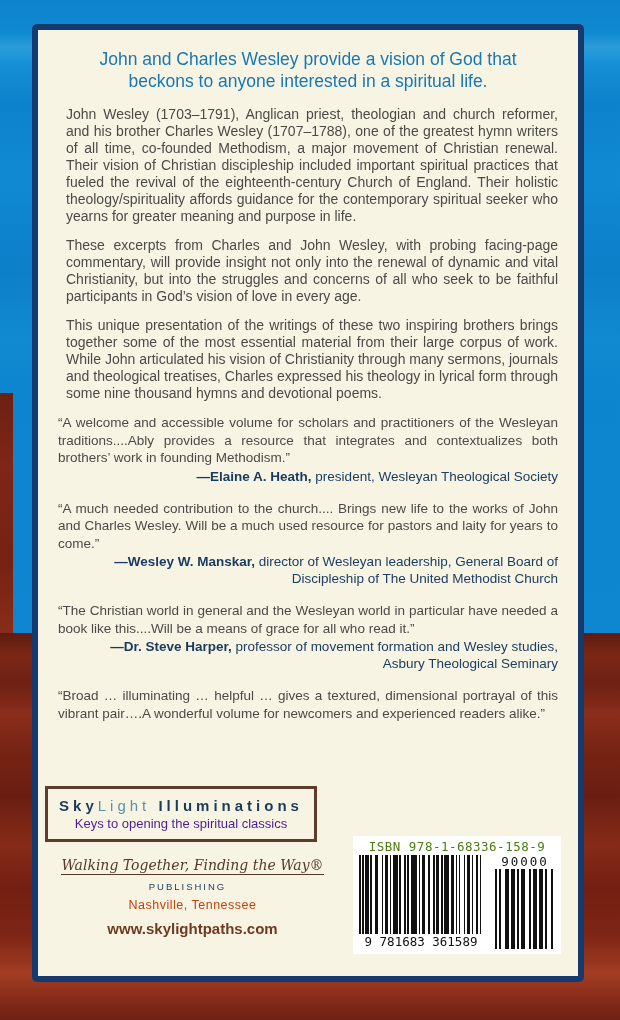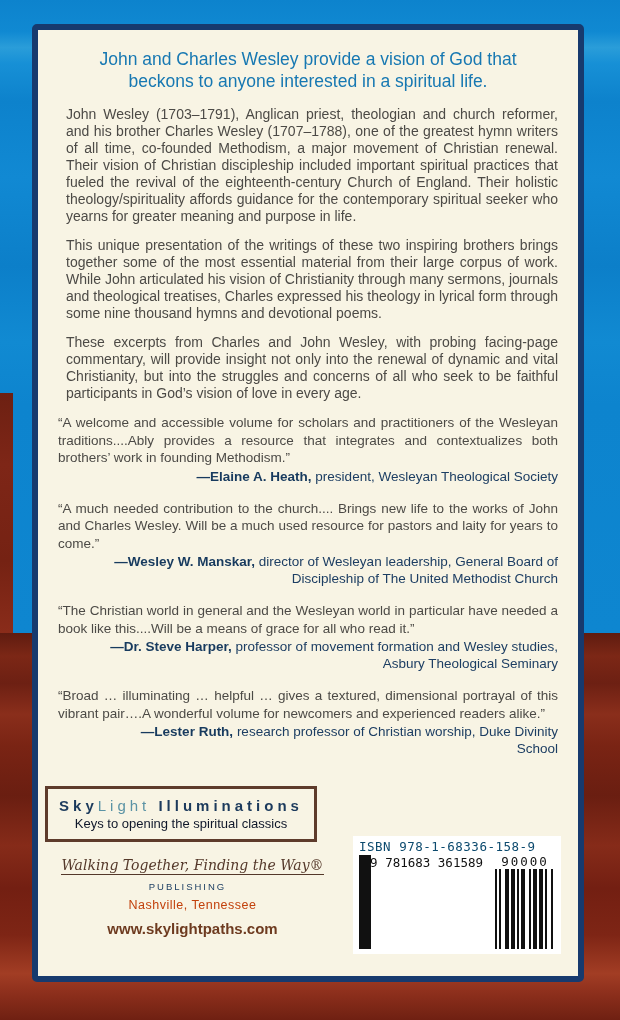--- a/index.html
+++ b/index.html
@@ -52,21 +52,21 @@
   }
   .attr .attr-name{font-weight:bold;color:#173a5e;}
   
   .series-box{
     position:absolute;left:7px;top:756px;width:272px;height:56px;
     box-sizing:border-box;border:3px solid #5e3b2b;background:#f8f4e4;
     display:flex;flex-direction:column;justify-content:center;align-items:center;
   }
   .series-line1{font-size:15px;font-weight:bold;letter-spacing:4px;color:#1c3a5c;}
   .series-line1 .lt{color:#5b93a5;font-weight:normal;}
-  .series-line2{font-size:13px;color:#0f172a;margin-top:2px;}
+  .series-line2{font-size:13px;color:#4c1d95;margin-top:2px;}
   
   .publisher{
     position:absolute;left:2px;top:826px;width:305px;text-align:center;
   }
   .motto{
     display:inline-block;font-family:"DejaVu Serif",serif;font-style:italic;
     font-size:14px;color:#54382a;border-bottom:1.5px solid #54382a;
     padding-bottom:1px;
   }
   .logo{display:inline-block;margin-top:8px;text-align:right;}
@@ -76,24 +76,24 @@
   .logo-sub{font-size:9.5px;letter-spacing:2px;color:#1e3f63;margin-top:-2px;padding-right:10px;}
   .location{font-size:12.5px;color:#c2410c;letter-spacing:0.5px;margin-top:4px;}
   .website{font-size:15px;font-weight:bold;color:#6e3b20;margin-top:8px;}
   
   .barcode-box{
     position:absolute;left:315px;top:806px;width:208px;height:118px;
     background:#ffffff;box-sizing:border-box;padding:3px 6px 2px 6px;
   }
   .isbn-label{
     font-family:"DejaVu Sans Mono",monospace;font-size:12.5px;letter-spacing:0.5px;
-    color:#0c4a6e;text-align:left;white-space:nowrap;
+    color:#4d7c0f;text-align:center;white-space:nowrap;
   }
   .bars-row{display:flex;justify-content:space-between;margin-top:1px;height:94px;}
-  .main-group{width:124px;display:flex;}
+  .main-group{width:124px;display:flex;flex-direction:column;}
   .supp-group{width:60px;display:flex;flex-direction:column;}
   .bars{flex:1 1 auto;display:flex;}
   .bars i{display:block;height:100%;}
   .price-code{
     font-family:"DejaVu Sans Mono",monospace;font-size:12.5px;color:#111;
     text-align:center;line-height:14px;letter-spacing:2px;
   }
   .ean-number{
     font-family:"DejaVu Sans Mono",monospace;font-size:12.5px;color:#111;
     text-align:center;line-height:15px;white-space:nowrap;
@@ -105,43 +105,42 @@
 <div class="bg-blue"></div>
 <div class="bg-red"></div>
 <div class="left-strip"></div>
 
 <div class="card">
   <div class="content">
 
     <div class="headline">John and Charles Wesley provide a vision of God that beckons to anyone interested in a spiritual life.</div>
 
     <p class="para">John Wesley (1703–1791), Anglican priest, theologian and church reformer, and his brother Charles Wesley (1707–1788), one of the greatest hymn writers of all time, co-founded Methodism, a major movement of Christian renewal. Their vision of Christian discipleship included important spiritual practices that fueled the revival of the eighteenth-century Church of England. Their holistic theology/spirituality affords guidance for the contemporary spiritual seeker who yearns for greater meaning and purpose in life.</p>
+    <p class="para">These excerpts from Charles and John Wesley, with probing facing-page commentary, will provide insight not only into the renewal of dynamic and vital Christianity, but into the struggles and concerns of all who seek to be faithful participants in God’s vision of love in every age.</p>
     <p class="para">This unique presentation of the writings of these two inspiring brothers brings together some of the most essential material from their large corpus of work. While John articulated his vision of Christianity through many sermons, journals and theological treatises, Charles expressed his theology in lyrical form through some nine thousand hymns and devotional poems.</p>
-    <p class="para">These excerpts from Charles and John Wesley, with probing facing-page commentary, will provide insight not only into the renewal of dynamic and vital Christianity, but into the struggles and concerns of all who seek to be faithful participants in God’s vision of love in every age.</p>
 
     <div class="endorsements">
 
       <div class="endorsement">
         <p class="quote">“A welcome and accessible volume for scholars and practitioners of the Wesleyan traditions....Ably provides a resource that integrates and contextualizes both brothers’ work in founding Methodism.”</p>
         <div class="attr"><span class="attr-name">—Elaine A. Heath,</span><span class="attr-role"> president, Wesleyan Theological Society</span></div>
       </div>
 
       <div class="endorsement">
         <p class="quote">“A much needed contribution to the church.... Brings new life to the works of John and Charles Wesley. Will be a much used resource for pastors and laity for years to come.”</p>
         <div class="attr"><span class="attr-name">—Wesley W. Manskar,</span><span class="attr-role"> director of Wesleyan leadership, General Board of Discipleship of The United Methodist Church</span></div>
       </div>
 
       <div class="endorsement">
         <p class="quote">“The Christian world in general and the Wesleyan world in particular have needed a book like this....Will be a means of grace for all who read it.”</p>
         <div class="attr"><span class="attr-name">—Dr. Steve Harper,</span><span class="attr-role"> professor of movement formation and Wesley studies, Asbury Theological Seminary</span></div>
       </div>
 
       <div class="endorsement">
         <p class="quote">“Broad … illuminating … helpful … gives a textured, dimensional portrayal of this vibrant pair….A wonderful volume for newcomers and experienced readers alike.”</p>
-        <div class="attr"><span class="attr-name">—Lester Ruth,</span><span class="attr-role"> research professor of Christian worship, Duke Divinity School</span></div>
       </div>
 
     </div>
   </div>
 
   <div class="series-box">
     <div class="series-line1"><span>Sky</span><span class="lt">Light</span> <span>Illuminations</span></div>
     <div class="series-line2">Keys to opening the spiritual classics</div>
   </div>
 

